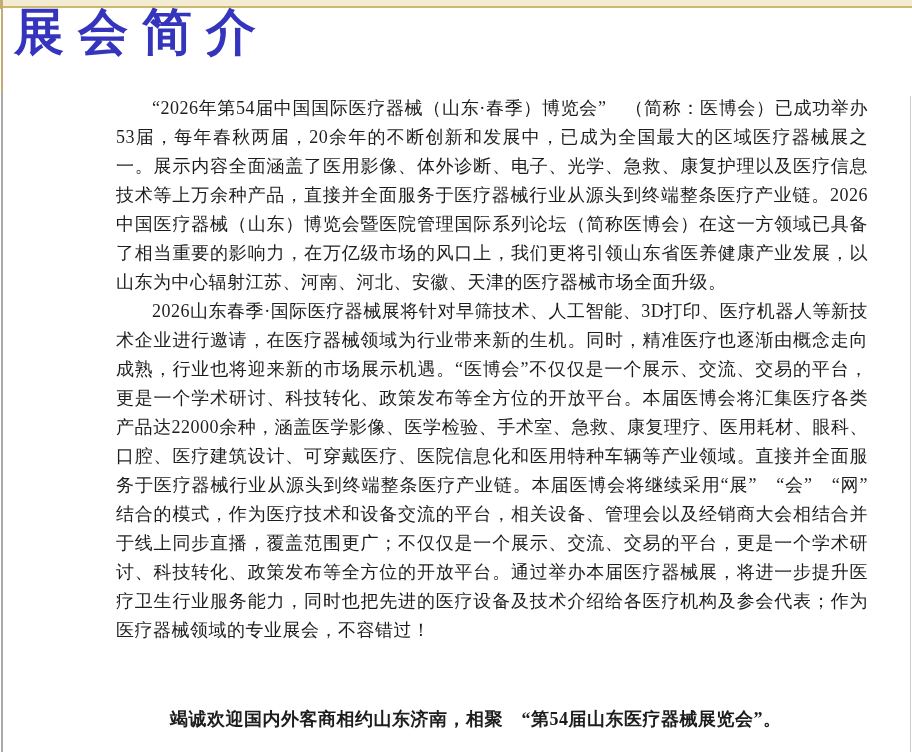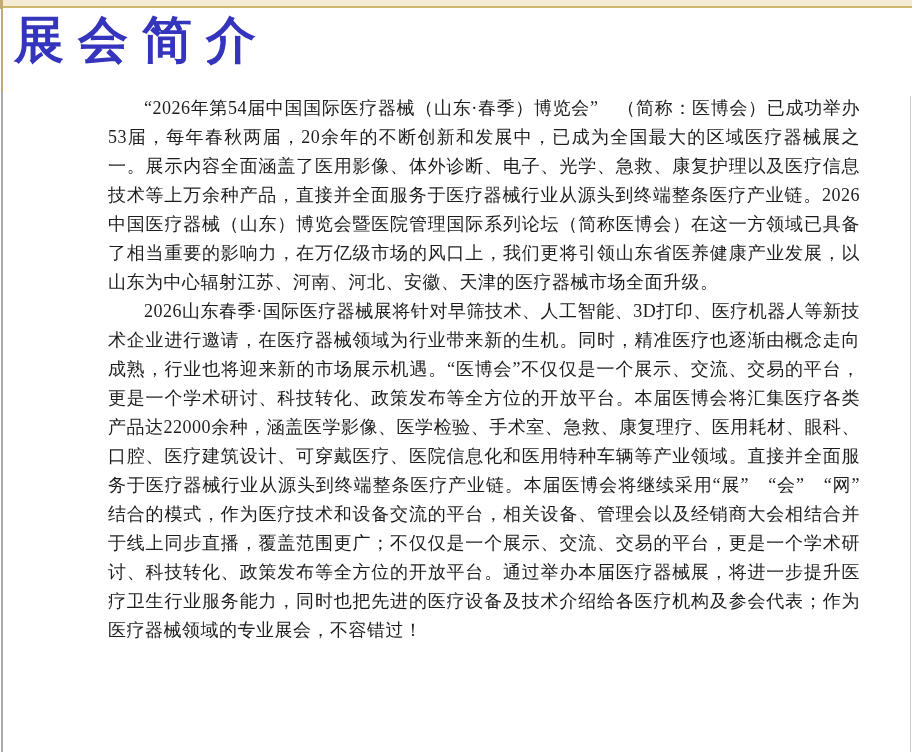--- a/index.html
+++ b/index.html
@@ -35,34 +35,34 @@
   }
   .right-line {
     position: absolute; right: 1px; top: 96px; bottom: 0;
     width: 1px;
     background: #cccccc;
   }
   
   .page-title {
     position: absolute;
     left: 14px;
-    top: 12px;
+    top: 4px;
     margin: 0;
     font-family: "DejaVu Serif", "Liberation Serif", serif;
     font-size: 50px;
     line-height: 56px;
     font-weight: bold;
     letter-spacing: 14px;
     color: var(--title-blue, #3434bd);
     white-space: nowrap;
   }
   
   .content {
     position: absolute;
-    left: 108px;
+    left: 116px;
     top: 94px;
     width: 752px;
   }
   .body-para {
     margin: 0;
     font-size: 18px;
     line-height: 29px;
     text-align: justify;
     text-indent: 2em;
     color: var(--text, #1d1d1d);
@@ -88,15 +88,16 @@
   <div class="corner-mark"></div>
   <div class="left-line-tan"></div>
   <div class="left-line-gray"></div>
   <div class="right-line"></div>
 
   <h1 class="page-title">展会简介</h1>
 
   <div class="content">
     <p class="body-para">“2026年第54届中国国际医疗器械（山东·春季）博览会”　（简称：医博会）已成功举办53届，每年春秋两届，20余年的不断创新和发展中，已成为全国最大的区域医疗器械展之一。展示内容全面涵盖了医用影像、体外诊断、电子、光学、急救、康复护理以及医疗信息技术等上万余种产品，直接并全面服务于医疗器械行业从源头到终端整条医疗产业链。2026中国医疗器械（山东）博览会暨医院管理国际系列论坛（简称医博会）在这一方领域已具备了相当重要的影响力，在万亿级市场的风口上，我们更将引领山东省医养健康产业发展，以山东为中心辐射江苏、河南、河北、安徽、天津的医疗器械市场全面升级。</p>
     <p class="body-para">2026山东春季·国际医疗器械展将针对早筛技术、人工智能、3D打印、医疗机器人等新技术企业进行邀请，在医疗器械领域为行业带来新的生机。同时，精准医疗也逐渐由概念走向成熟，行业也将迎来新的市场展示机遇。“医博会”不仅仅是一个展示、交流、交易的平台，更是一个学术研讨、科技转化、政策发布等全方位的开放平台。本届医博会将汇集医疗各类产品达22000余种，涵盖医学影像、医学检验、手术室、急救、康复理疗、医用耗材、眼科、口腔、医疗建筑设计、可穿戴医疗、医院信息化和医用特种车辆等产业领域。直接并全面服务于医疗器械行业从源头到终端整条医疗产业链。本届医博会将继续采用“展”　“会”　“网”结合的模式，作为医疗技术和设备交流的平台，相关设备、管理会以及经销商大会相结合并于线上同步直播，覆盖范围更广；不仅仅是一个展示、交流、交易的平台，更是一个学术研讨、科技转化、政策发布等全方位的开放平台。通过举办本届医疗器械展，将进一步提升医疗卫生行业服务能力，同时也把先进的医疗设备及技术介绍给各医疗机构及参会代表；作为医疗器械领域的专业展会，不容错过！</p>
+    <p class="closing-line">竭诚欢迎国内外客商相约山东济南，相聚　“第54届山东医疗器械展览会”。</p>
   </div>
 
 </div>
 
 </body></html>

